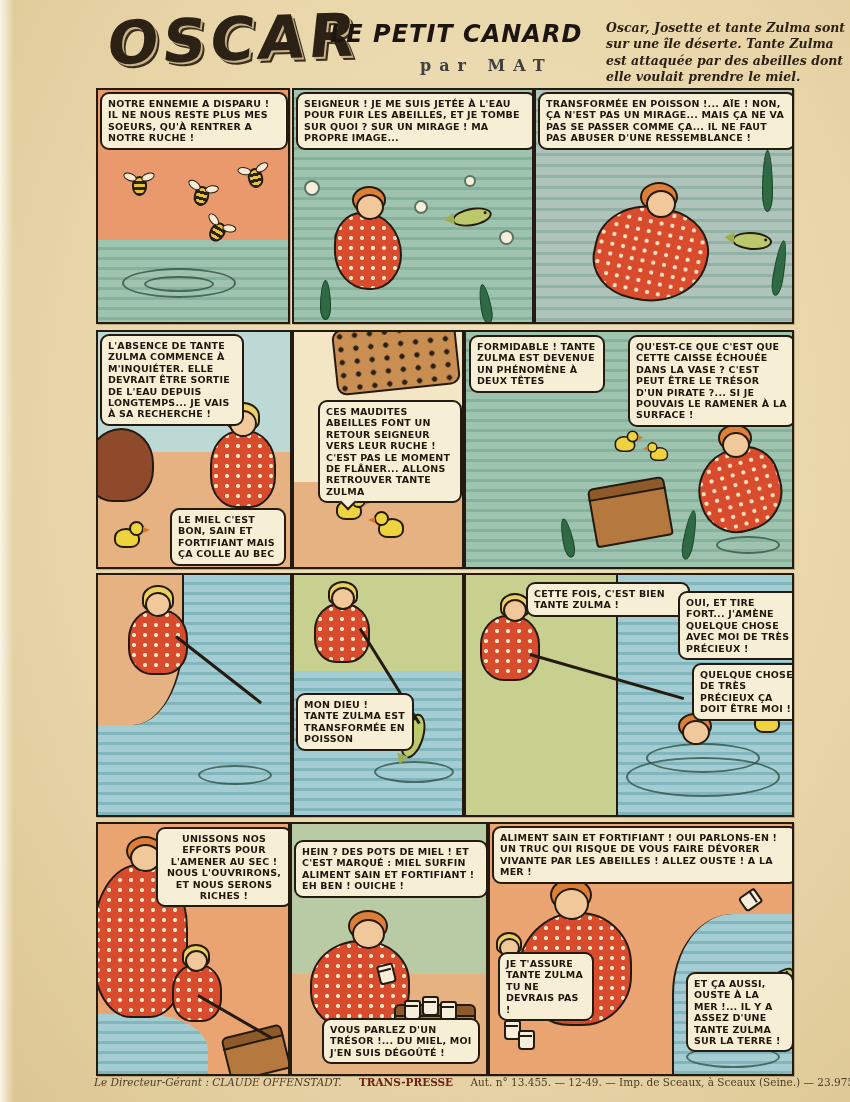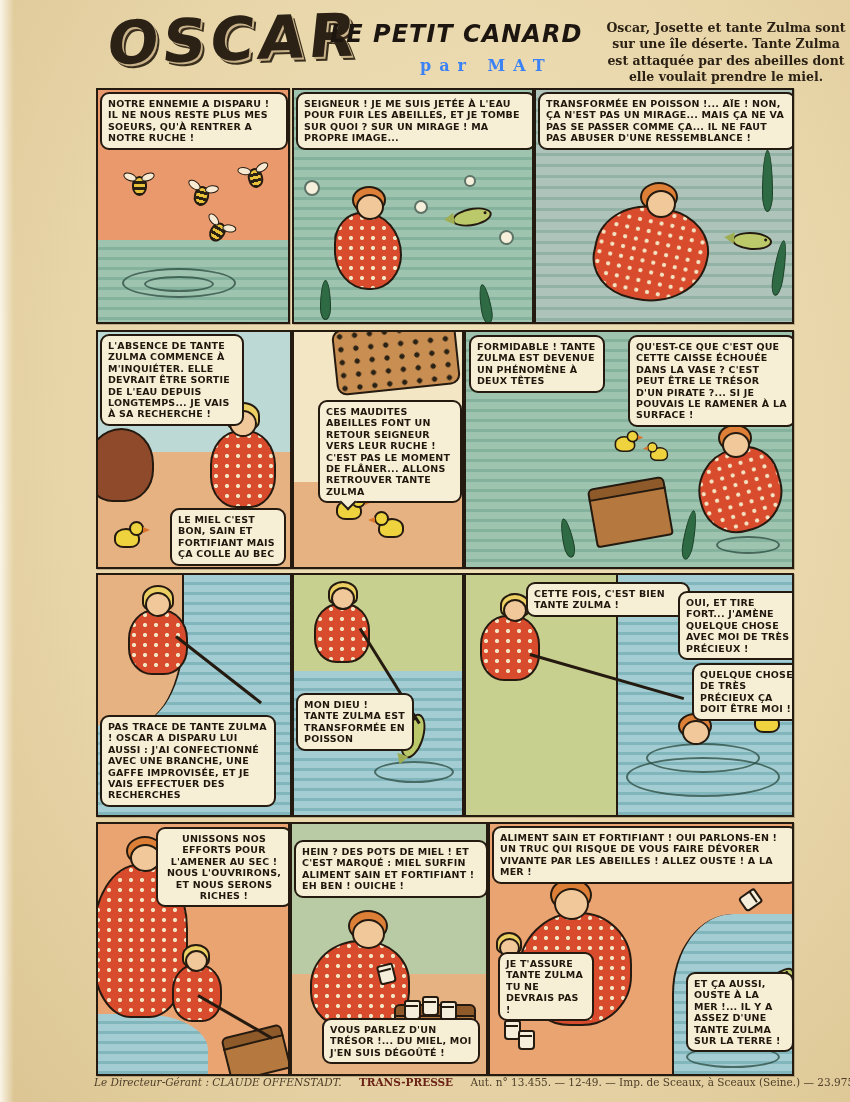--- a/index.html
+++ b/index.html
@@ -10,23 +10,23 @@
   }
   .edge-left{position:absolute;left:0;top:0;width:14px;height:100%;
     background:linear-gradient(90deg,#faf5e8 0%,rgba(250,245,232,0) 100%);}
   
   .logo{position:absolute;left:108px;top:4px;font-size:60px;font-weight:800;
     letter-spacing:4px;transform:skewX(-8deg) rotate(-2deg);color:#2b2115;
     text-shadow:2px 2px 0 #c9b289,4px 4px 0 #3a2f1d;font-family:"DejaVu Sans",sans-serif;}
   .title{position:absolute;left:330px;top:20px;font-size:24px;font-style:italic;
     font-weight:800;letter-spacing:1px;color:#1d1610;white-space:nowrap;}
   .byline{position:absolute;left:420px;top:56px;font-size:16px;letter-spacing:8px;
-    font-family:"DejaVu Serif",serif;font-weight:700;color:#3b82f6;}
+    font-family:"DejaVu Serif",serif;font-weight:700;color:#404040;}
   .intro{position:absolute;left:606px;top:20px;width:240px;font-family:"DejaVu Serif",serif;
-    font-weight:700;font-size:12.5px;line-height:1.3;text-align:center;color:#2b2115;}
+    font-weight:700;font-size:12.5px;line-height:1.3;text-align:left;color:#2b2115;font-style:italic;}
   
   .p{position:absolute;border:2px solid #241a10;overflow:hidden;background:#f3e6c4;
     box-shadow:1px 1px 0 rgba(60,40,20,.25);}
   .bub{position:absolute;background:#f7eed6;border:2px solid #241a10;border-radius:9px;
     padding:4px 6px;font-weight:700;font-size:9.5px;line-height:1.2;letter-spacing:.2px;
     color:#22170d;z-index:6;}
   .tail-b::after{content:"";position:absolute;bottom:-7px;left:22px;width:10px;height:10px;
     background:#f7eed6;border-right:2px solid #241a10;border-bottom:2px solid #241a10;
     transform:rotate(45deg);}
   .lyr{position:absolute;}
@@ -170,21 +170,20 @@
 </div>
 
 <div class="p" style="left:96px;top:573px;width:192px;height:240px">
   <div class="lyr w-blue" style="left:0;top:0;width:100%;height:100%"></div>
   <div class="lyr sand" style="left:0;top:0;width:84px;height:150px;border-right:2px solid #241a10;border-radius:0 0 60% 0"></div>
   <div class="hair-b" style="left:44px;top:10px;width:28px;height:22px"></div>
   <div class="head" style="left:47px;top:17px;width:22px;height:21px"></div>
   <div class="dress" style="left:30px;top:34px;width:56px;height:62px"></div>
   <div class="pole" style="left:78px;top:60px;width:108px;transform:rotate(38deg)"></div>
   <div class="rip" style="left:100px;top:190px;width:70px;height:16px"></div>
-  <div class="bub" style="left:2px;top:140px;width:160px">PAS TRACE DE TANTE ZULMA ! OSCAR A DISPARU LUI AUSSI : J'AI CONFECTIONNÉ AVEC UNE BRANCHE, UNE GAFFE IMPROVISÉE, ET JE VAIS EFFECTUER DES RECHERCHES</div>
 </div>
 
 <div class="p" style="left:292px;top:573px;width:168px;height:240px">
   <div class="lyr grass" style="left:0;top:0;width:100%;height:96px"></div>
   <div class="lyr w-blue" style="left:0;top:96px;width:100%;height:144px"></div>
   <div class="hair-b" style="left:34px;top:6px;width:26px;height:20px"></div>
   <div class="head" style="left:37px;top:12px;width:20px;height:19px"></div>
   <div class="dress" style="left:20px;top:28px;width:52px;height:56px"></div>
   <div class="pole" style="left:66px;top:52px;width:112px;transform:rotate(58deg)"></div>
   <div class="fish" style="left:96px;top:150px;width:42px;height:18px;transform:rotate(-70deg)"></div>

